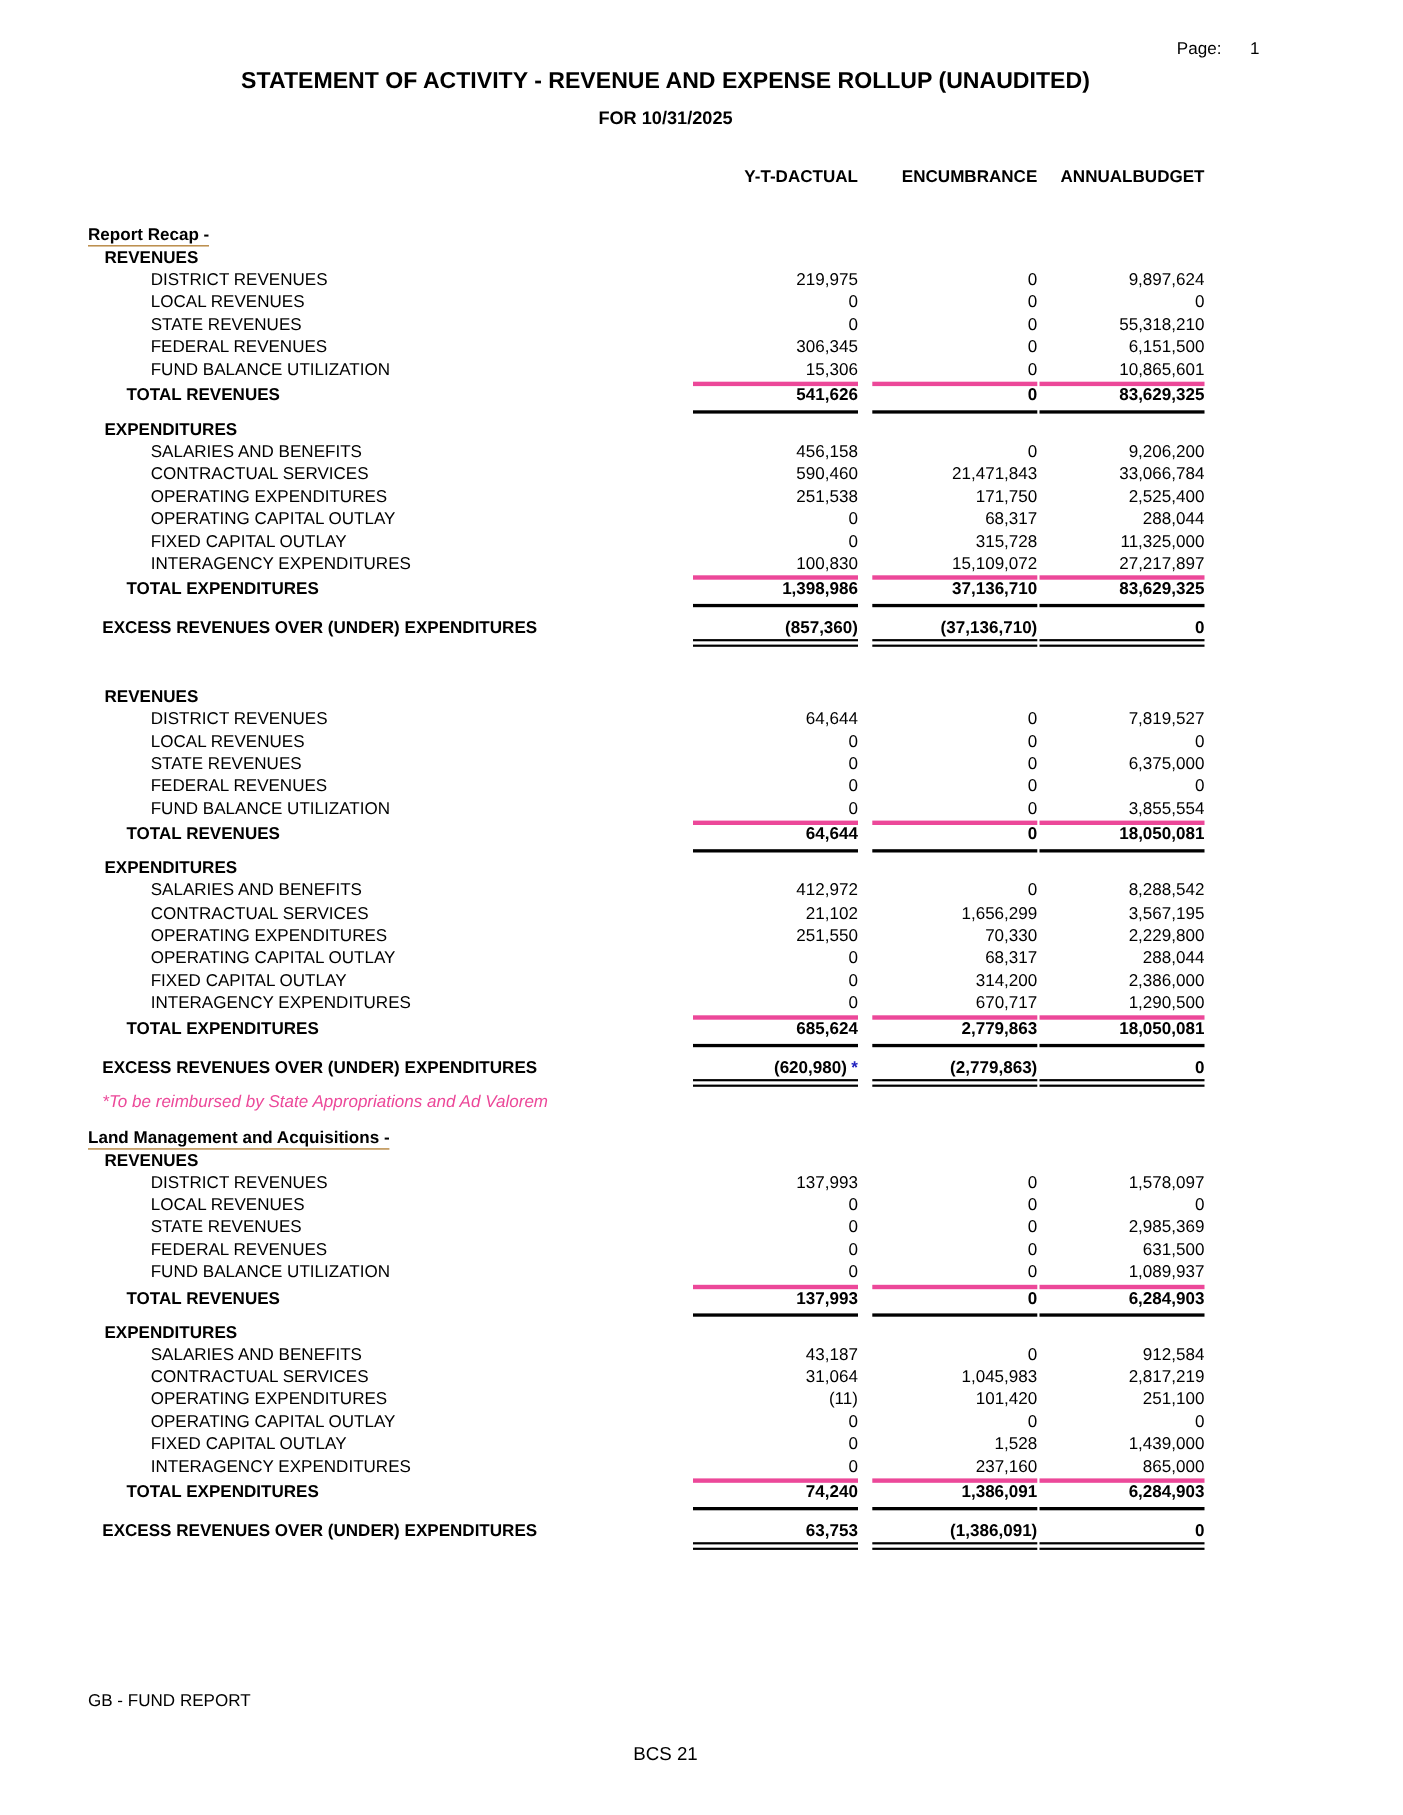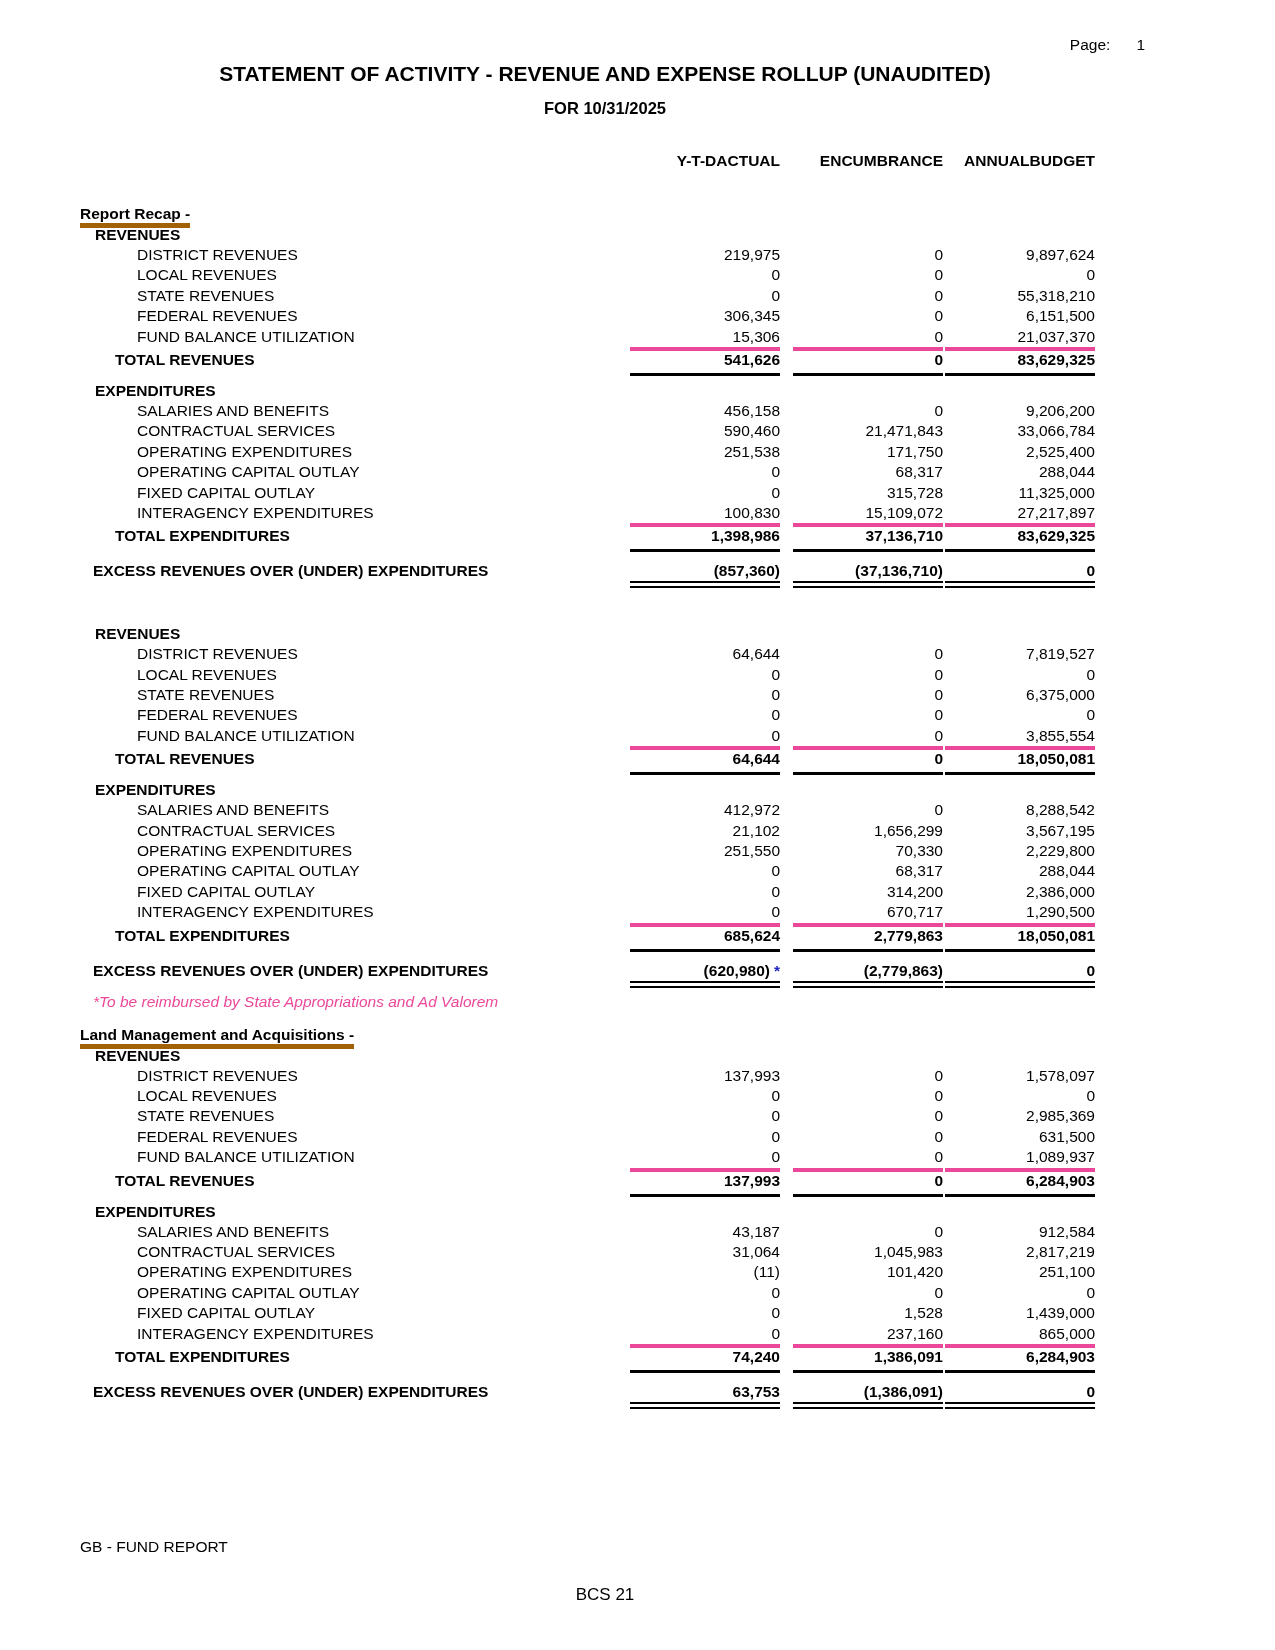--- a/index.html
+++ b/index.html
@@ -39,21 +39,21 @@
   .row.total .lab{margin-left:35px;}
   .row.total .num{border-bottom:3px solid #000;}
   .row.excess{font-weight:700;height:22px;line-height:20px;margin-top:12px;}
   .row.excess .lab{margin-left:13px;}
   .row.excess .num{position:relative;border-bottom:2px solid #000;}
   .row.excess .num:after{
     content:"";position:absolute;left:0;right:0;bottom:-7px;
     border-bottom:2px solid #000;
   }
   .sec-heading{font-size:15.5px;font-weight:700;height:21px;line-height:21px;}
-  .sec-heading .hd{border-bottom:5px solid #a16207;padding-bottom:1px;}
+  .sec-heading .hd{border-bottom:1px solid #a16207;padding-bottom:1px;}
   .footnote{
     font-size:15.5px;font-style:italic;
     margin:9px 0 0 13px;height:20px;line-height:20px;
   }
   .flag{font-weight:700;margin-left:4px;}
   .footer-left{position:absolute;left:80px;top:1538px;font-size:15.5px;}
   .footer-center{
     position:absolute;left:0;right:65px;top:1585px;
     text-align:center;font-size:17px;
   }
@@ -118,21 +118,21 @@
           <div class="grid row item">
             <div><span class="lab">FEDERAL REVENUES</span></div>
             <span class="num">306,345</span>
             <span class="num">0</span>
             <span class="num">6,151,500</span>
           </div>
           <div class="grid row item rule">
             <div><span class="lab">FUND BALANCE UTILIZATION</span></div>
             <span class="num">15,306</span>
             <span class="num">0</span>
-            <span class="num">21,037,370</span>
+            <span class="num">10,865,601</span>
           </div>
           <div class="grid row total">
             <div><span class="lab">TOTAL REVENUES</span></div>
             <span class="num">541,626</span>
             <span class="num">0</span>
             <span class="num">83,629,325</span>
           </div>
           <div class="grid row grp grp-exp">
             <div><span class="lab">EXPENDITURES</span></div>
             <span class="num"></span>

